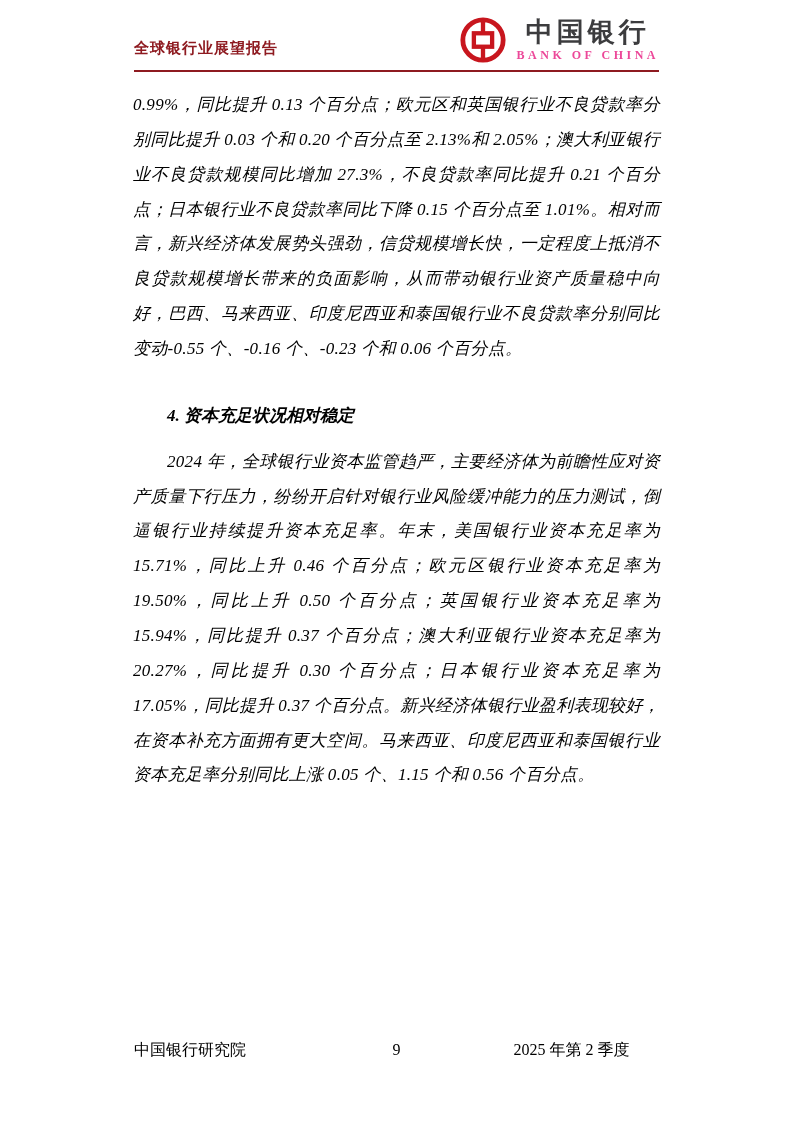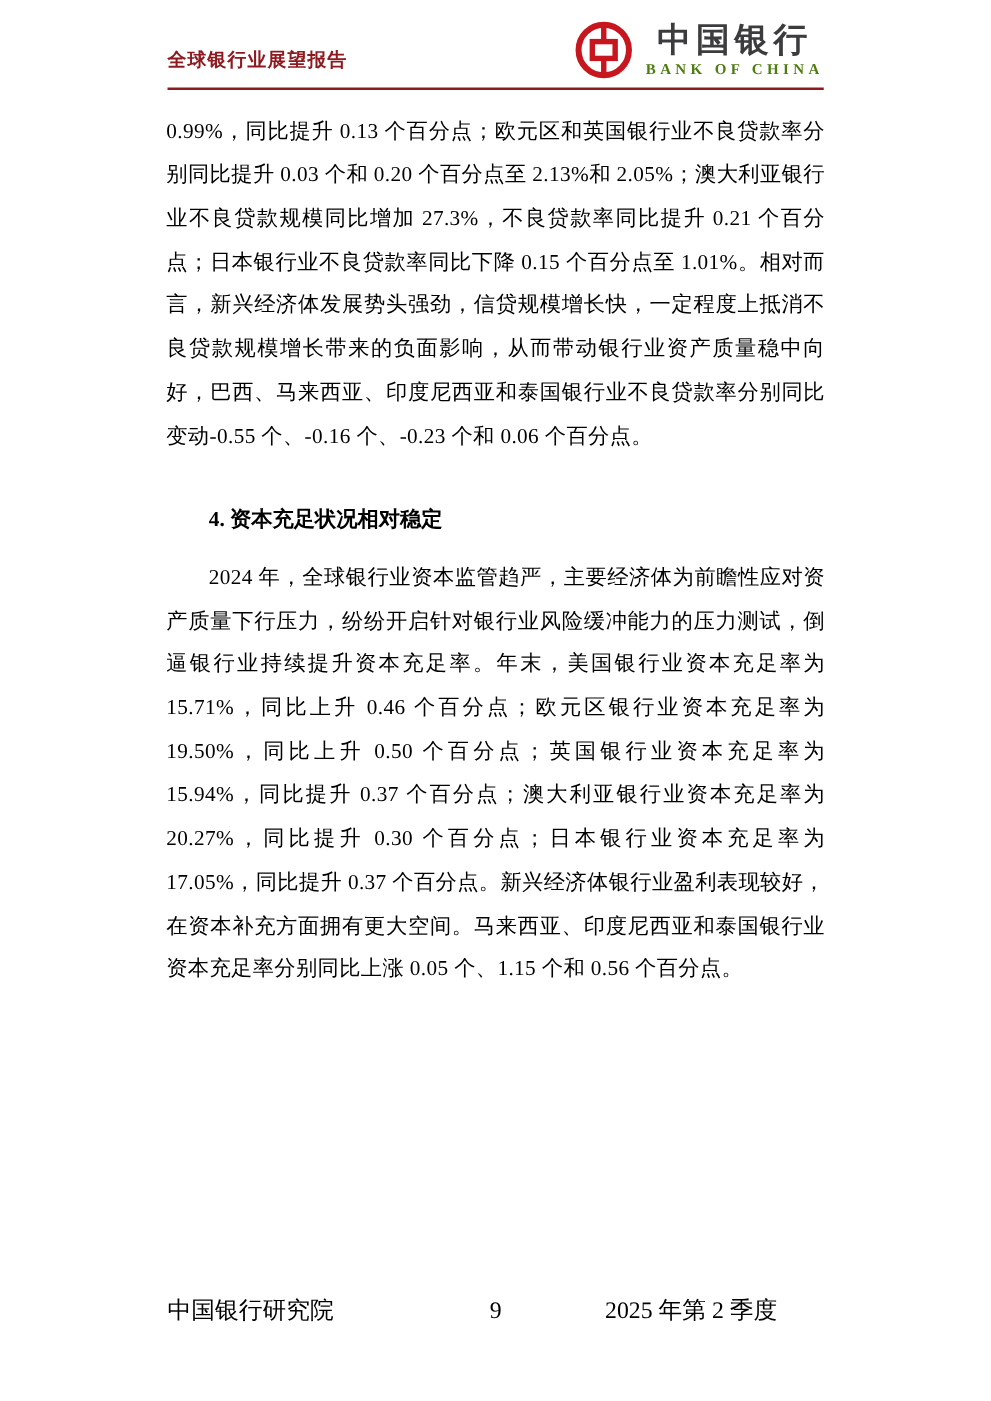--- a/index.html
+++ b/index.html
@@ -47,33 +47,34 @@
   .logo-cn {
     font-size: 27px;
     font-weight: bold;
     color: #3c3c3e;
     letter-spacing: 4px;
     white-space: nowrap;
   }
   .logo-en {
     font-size: 12px;
     font-weight: bold;
-    color: #4d7c0f;
+    color: #ec4899;
     letter-spacing: 3.5px;
     margin-top: 2px;
     white-space: nowrap;
   }
   .header-rule {
     margin: 0 85px;
     border-top: 2px solid var(--accent-red, #8e1a20);
     height: 0;
   }
   
   .body {
     padding: 16px 84px 0 84px;
+    font-style: italic;
   }
   .para {
     font-size: 17px;
     line-height: 2.05;
     text-align: justify;
     text-indent: 2em;
     letter-spacing: 0.3px;
     margin: 0 0 10px 0;
   }
   .para.no-indent { text-indent: 0; }
@@ -85,26 +86,26 @@
     line-height: 2;
   }
   
   .footer {
     position: absolute;
     left: 85px;
     right: 85px;
     bottom: 60px;
     display: flex;
     align-items: baseline;
-    font-size: 19px;
+    font-size: 16px;
     color: #000000;
   }
   .footer .f-left  { flex: 1; text-align: left; }
   .footer .f-center{ flex: 1; text-align: center; }
-  .footer .f-right { flex: 1; text-align: left; font-family: Liberation Serif, serif; }
+  .footer .f-right { flex: 1; text-align: center; font-family: Liberation Serif, serif; }
 </style>
 </head>
 <body>
 
 <div class="page">
 
   <header class="header">
     <div class="header-title">全球银行业展望报告</div>
 
     <div class="logo">

